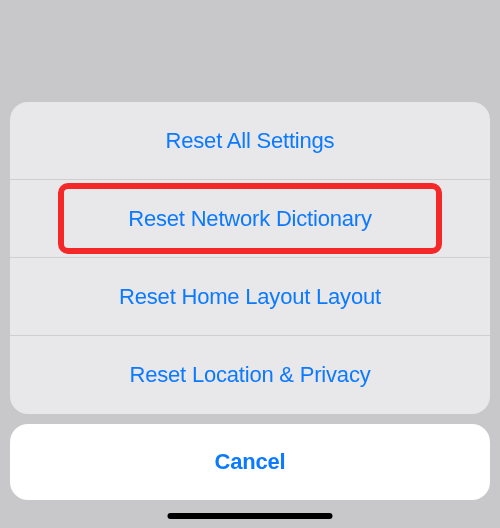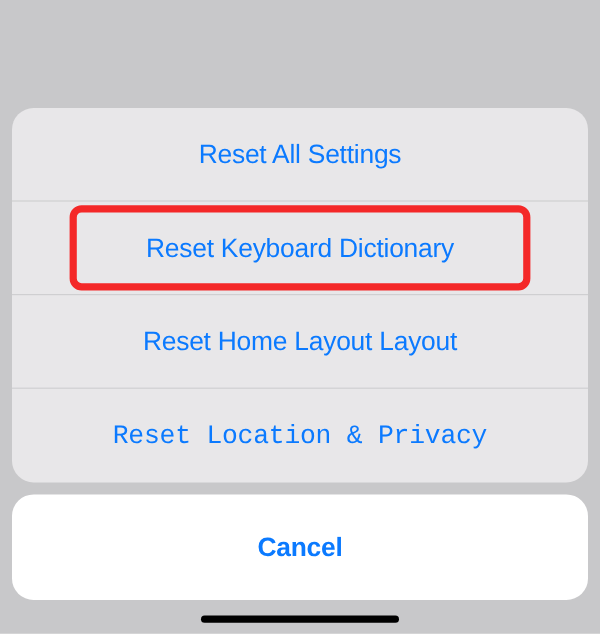--- a/index.html
+++ b/index.html
@@ -30,42 +30,41 @@
     .sheet-item {
       height: 78px;
       display: flex;
       align-items: center;
       justify-content: center;
       border-bottom: 1px solid #cfcfd1;
       position: relative;
     }
     .sheet-item:last-child {
       border-bottom: none;
-      font-family: Liberation Mono, monospace;
     }
     .sheet-item-label {
       color: #0b7aff;
       font-size: 22px;
       font-weight: 400;
       letter-spacing: -0.2px;
     }
     .highlight-box {
       position: absolute;
       border: 6px solid #f42828;
       border-radius: 10px;
       left: 48px;
       right: 48px;
       top: 3px;
       bottom: 3px;
       pointer-events: none;
     }
     .cancel-button {
       background: #ffffff;
       border-radius: 18px;
-      height: 88px;
+      height: 76px;
       display: flex;
       align-items: center;
       justify-content: center;
       margin-bottom: 18px;
     }
     .cancel-label {
       color: #0b7aff;
       font-size: 22px;
       font-weight: 700;
       letter-spacing: -0.2px;
@@ -82,21 +81,21 @@
     }
   </style>
 </head>
 <body>
 
 <div class="sheet">
   <div class="sheet-item">
     <span class="sheet-item-label">Reset All Settings</span>
   </div>
   <div class="sheet-item">
-    <span class="sheet-item-label">Reset Keyboard Dictionary</span>
+    <span class="sheet-item-label">Reset Network Dictionary</span>
     <div class="highlight-box"></div>
   </div>
   <div class="sheet-item">
     <span class="sheet-item-label">Reset Home Layout Layout</span>
   </div>
   <div class="sheet-item">
     <span class="sheet-item-label">Reset Location &amp; Privacy</span>
   </div>
 </div>
 

